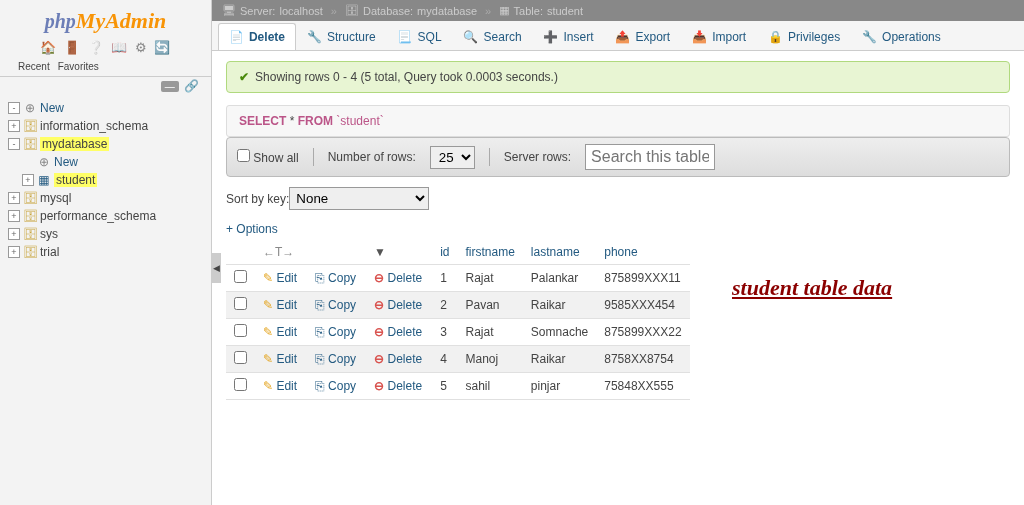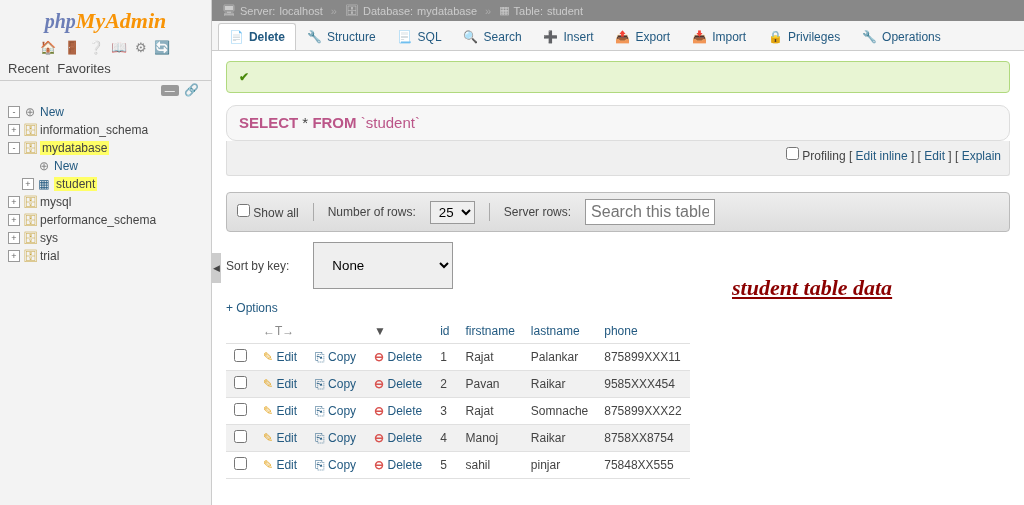--- a/index.html
+++ b/index.html
@@ -5,21 +5,21 @@
 * { box-sizing: border-box; margin: 0; padding: 0; font-family: sans-serif; }
 body { background: #f5f5f5; width: 1024px; height: 505px; overflow: hidden; font-size: 12px; color: #444; }
 .container { display: flex; height: 100%; }
 .sidebar { width: 212px; background: #f3f3f3; border-right: 1px solid #ccc; padding: 4px 0; }
 .logo { text-align: center; padding: 4px 10px; }
 .logo .php { font-family: serif; font-size: 20px; font-style: italic; color: #6c7eb7; font-weight: bold; }
 .logo .my { font-family: serif; font-size: 22px; font-style: italic; color: #f89406; font-weight: bold; }
 .logo .admin { font-family: serif; font-size: 22px; font-style: italic; color: #f89406; font-weight: bold; }
 .logo-icons { text-align: center; padding: 2px 0 6px; }
 .logo-icons span { margin: 0 2px; font-size: 13px; display: inline-block; }
-.sidebar-tabs { display: flex; font-size: 13px; border-bottom: 1px solid #ccc; padding: 0 8px 4px; gap: 8px; }
+.sidebar-tabs { display: flex; font-size: 10px; border-bottom: 1px solid #ccc; padding: 0 18px 4px; gap: 8px; }
 .sidebar-tabs span { cursor: pointer; }
 .collapse-row { text-align: right; padding: 2px 12px; }
 .collapse-btn { display: inline-block; background: #999; color: #fff; border-radius: 2px; font-size: 10px; padding: 0 4px; margin-right: 2px; }
 .chain-icon { color: #888; font-size: 12px; }
 .tree { padding: 4px 2px 0 2px; font-size: 12px; }
 .tree .node { display: flex; align-items: center; gap: 3px; padding: 2px 2px 2px 6px; white-space: nowrap; }
 .tree .node.indent1 { padding-left: 20px; }
 .tree .expander { width: 12px; height: 12px; border: 1px solid #999; background: #fff; font-size: 9px; line-height: 10px; text-align: center; color: #666; cursor: pointer; }
 .tree .tree-icon { width: 14px; text-align: center; font-size: 12px; }
 .tree .hl { background: #ffff66; padding: 0 2px; }
@@ -27,31 +27,31 @@
 .breadcrumb { background: #888; color: #ccc; padding: 4px 10px; font-size: 11px; display: flex; align-items: center; gap: 4px; }
 .breadcrumb .sep { margin: 0 4px; color: #aaa; }
 .breadcrumb .bc-icon { font-size: 11px; }
 .tabs { display: flex; background: #f5f5f5; border-bottom: 1px solid #ccc; padding: 2px 6px 0; }
 .tab { display: flex; align-items: center; gap: 5px; padding: 6px 10px; font-size: 12px; color: #235a81; cursor: pointer; border: 1px solid transparent; border-bottom: none; border-radius: 3px 3px 0 0; }
 .tab.active { background: #fff; border-color: #ccc; font-weight: bold; }
 .tab .tab-icon { color: #235a81; font-size: 12px; }
 .content { padding: 10px 14px 0 14px; flex: 1; overflow: auto; background: #fff; }
 .success { background: #e8f5d3; border: 1px solid #b0d97e; border-radius: 4px; padding: 8px 12px; margin-bottom: 12px; display: flex; align-items: center; gap: 6px; }
 .success .tick { color: #4a8a0b; font-weight: bold; }
-.sql-box { background: #f7f7f7; border: 1px solid #ddd; border-radius: 10px; padding: 8px 12px; font-family: monospace; font-size: 15px; margin-bottom: 0; }
+.sql-box { background: #f7f7f7; border: 1px solid #ddd; border-radius: 3px; padding: 8px 12px; font-family: monospace; font-size: 12px; margin-bottom: 0; }
 .sql-box .kw { color: #b58; font-weight: bold; }
 .sql-box .tbl { color: #b58; }
 .query-actions { text-align: right; padding: 6px 8px 12px; font-size: 12px; color: #444; background: #f0f0f0; border: 1px solid #ddd; border-top: none; border-radius: 0 0 3px 3px; margin-bottom: 16px; }
 .query-actions a { color: #235a81; text-decoration: none; }
 .filter-bar { background: linear-gradient(#eee,#ddd); border: 1px solid #bbb; border-radius: 4px; padding: 6px 10px; display: flex; align-items: center; gap: 14px; margin-bottom: 10px; font-size: 12px; }
 .filter-bar input[type=text] { padding: 3px 5px; font-size: 16px; border: 1px solid #999; background: #fff; }
 .filter-bar select { padding: 2px 4px; border: 1px solid #999; }
 .divider { border-left: 1px solid #aaa; height: 18px; }
-.sortkey { margin-bottom: 12px; display: flex; align-items: center; gap: 24px; }
-.sortkey select { width: 140px; padding: 14px; border: 1px solid #999; }
+.sortkey { margin-bottom: 12px; display: flex; align-items: center; gap: 0; }
+.sortkey select { width: 140px; padding: 2px; border: 1px solid #999; }
 .options-link { margin-bottom: 4px; }
 .options-link a { color: #235a81; text-decoration: none; font-size: 12px; margin-top: 47px; }
 .datatable { border-collapse: collapse; width: 450px; font-size: 12px; }
 .datatable th, .datatable td { padding: 5px 8px; text-align: left; vertical-align: middle; border-bottom: 1px solid #e0e0e0; }
 .datatable th { color: #235a81; font-weight: normal; }
 .datatable tbody tr.alt { background: #f1f1f1; }
 .row-actions { white-space: nowrap; }
 .row-actions a { color: #235a81; text-decoration: none; margin-right: 2px; }
 .icon-pencil { color: #e3a21a; }
 .icon-copy { color: #235a81; }
@@ -186,31 +186,25 @@
         </div>
         <div class="tab">
           <span class="tab-icon">🔧</span>
           <span>Operations</span>
         </div>
       </div>
 
     <div class="content">
       <div class="success">
         <span class="tick">✔</span>
+        <span>Showing rows 0 - 4 (5 total, Query took 0.0003 seconds.)</span>
       </div>
 
       <div class="sql-box">
         <span class="kw">SELECT</span><span> * </span><span class="kw">FROM</span><span class="tbl"> `student`</span>
-      </div>
-      <div class="query-actions">
-        <input type="checkbox" style="">
-        <span>Profiling</span>
-        [ <a href="#">Edit inline</a> ]
-        [ <a href="#">Edit</a> ]
-        [ <a href="#">Explain</a>
       </div>
 
       <div class="filter-bar">
         <label><input type="checkbox" style=""> <span>Show all</span></label>
         <span class="divider"></span>
         <span>Number of rows:</span>
         <select><option>25</option></select>
         <span class="divider"></span>
         <span>Server rows:</span>
         <input type="text" style="width: 130px;" placeholder="Search this table">

